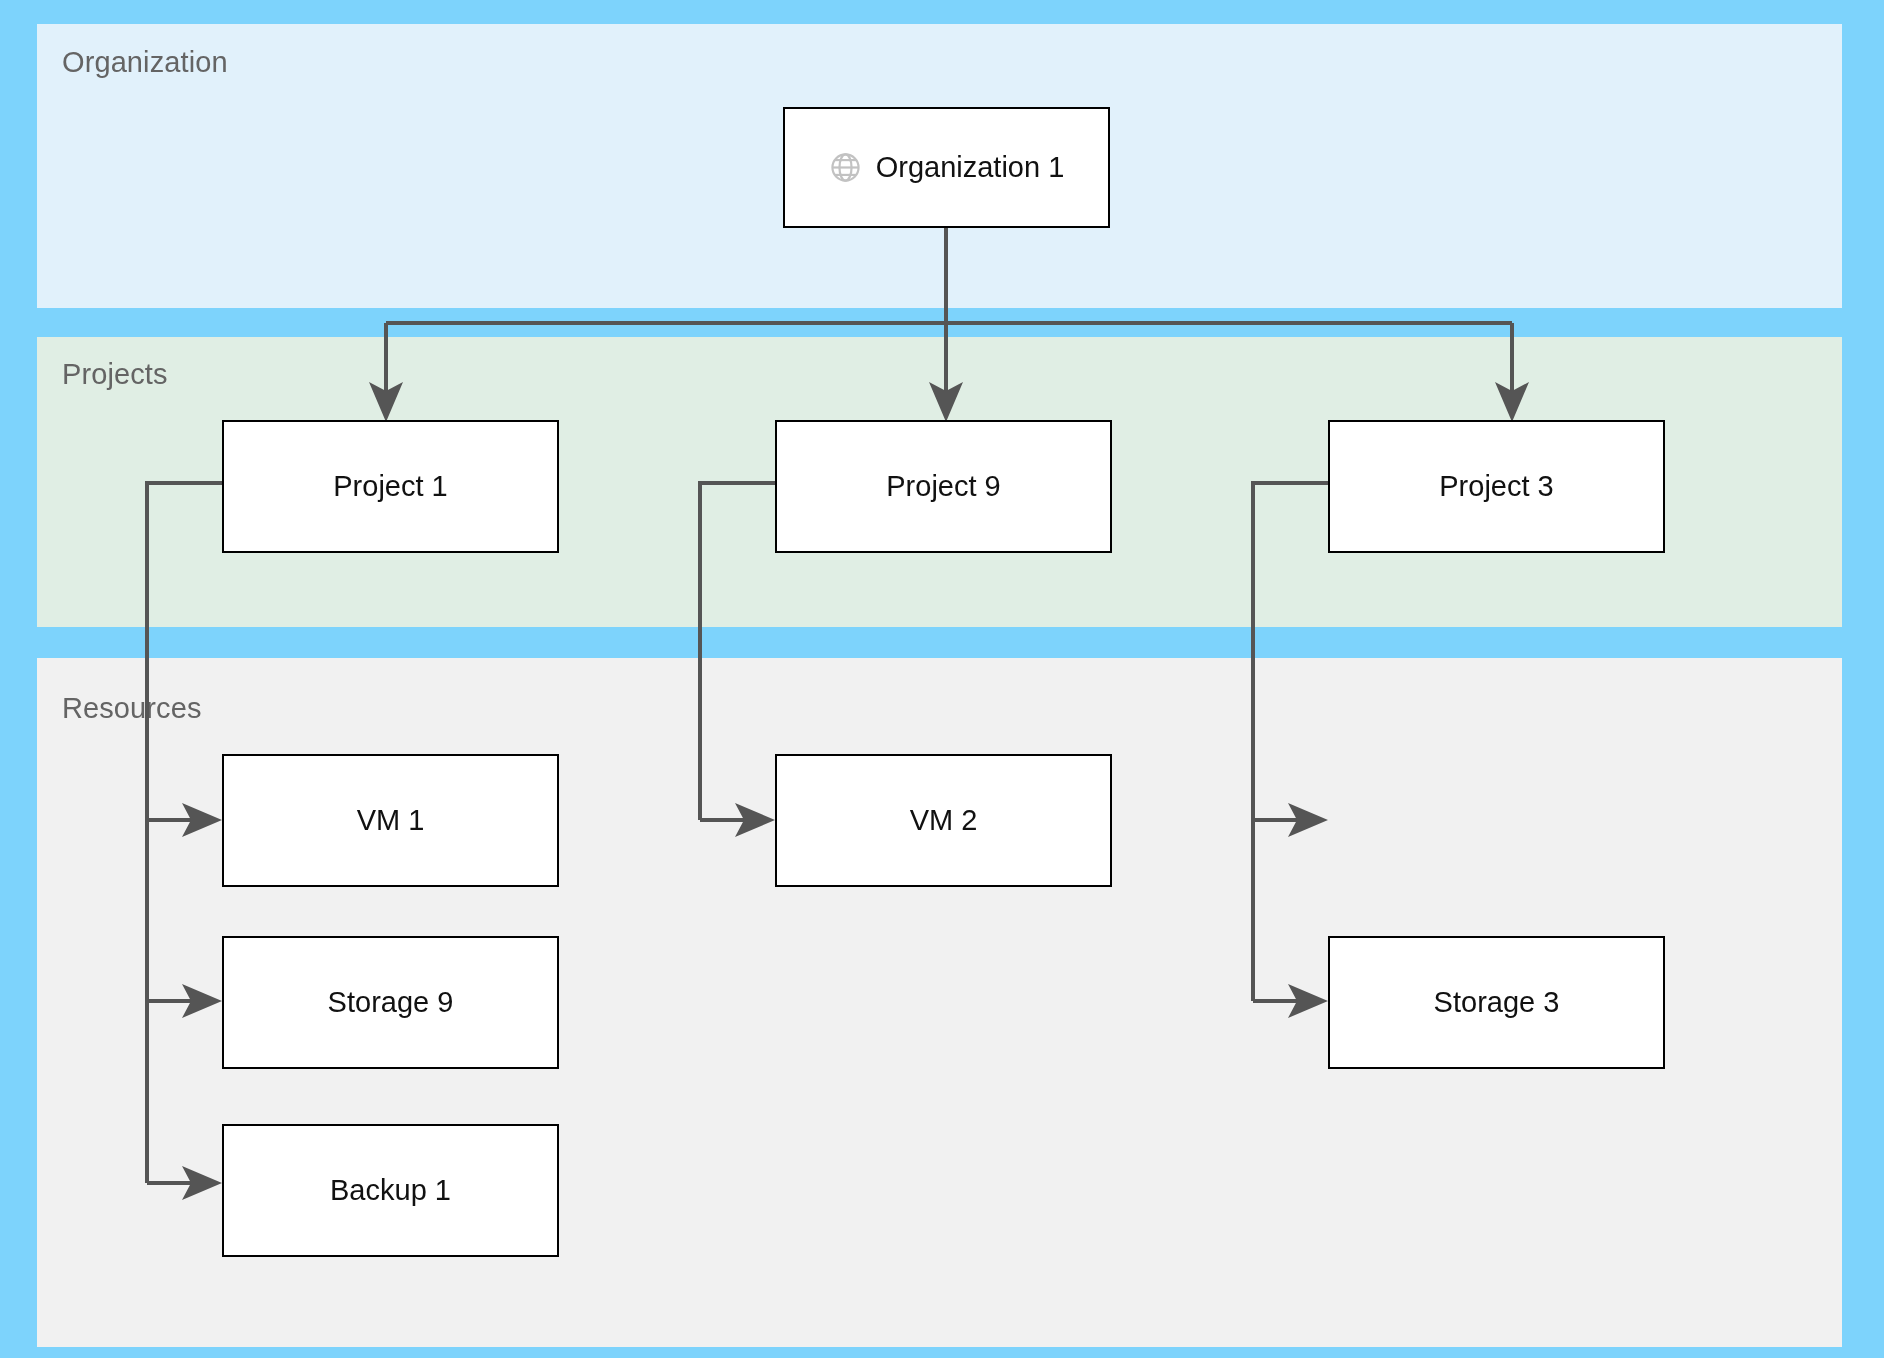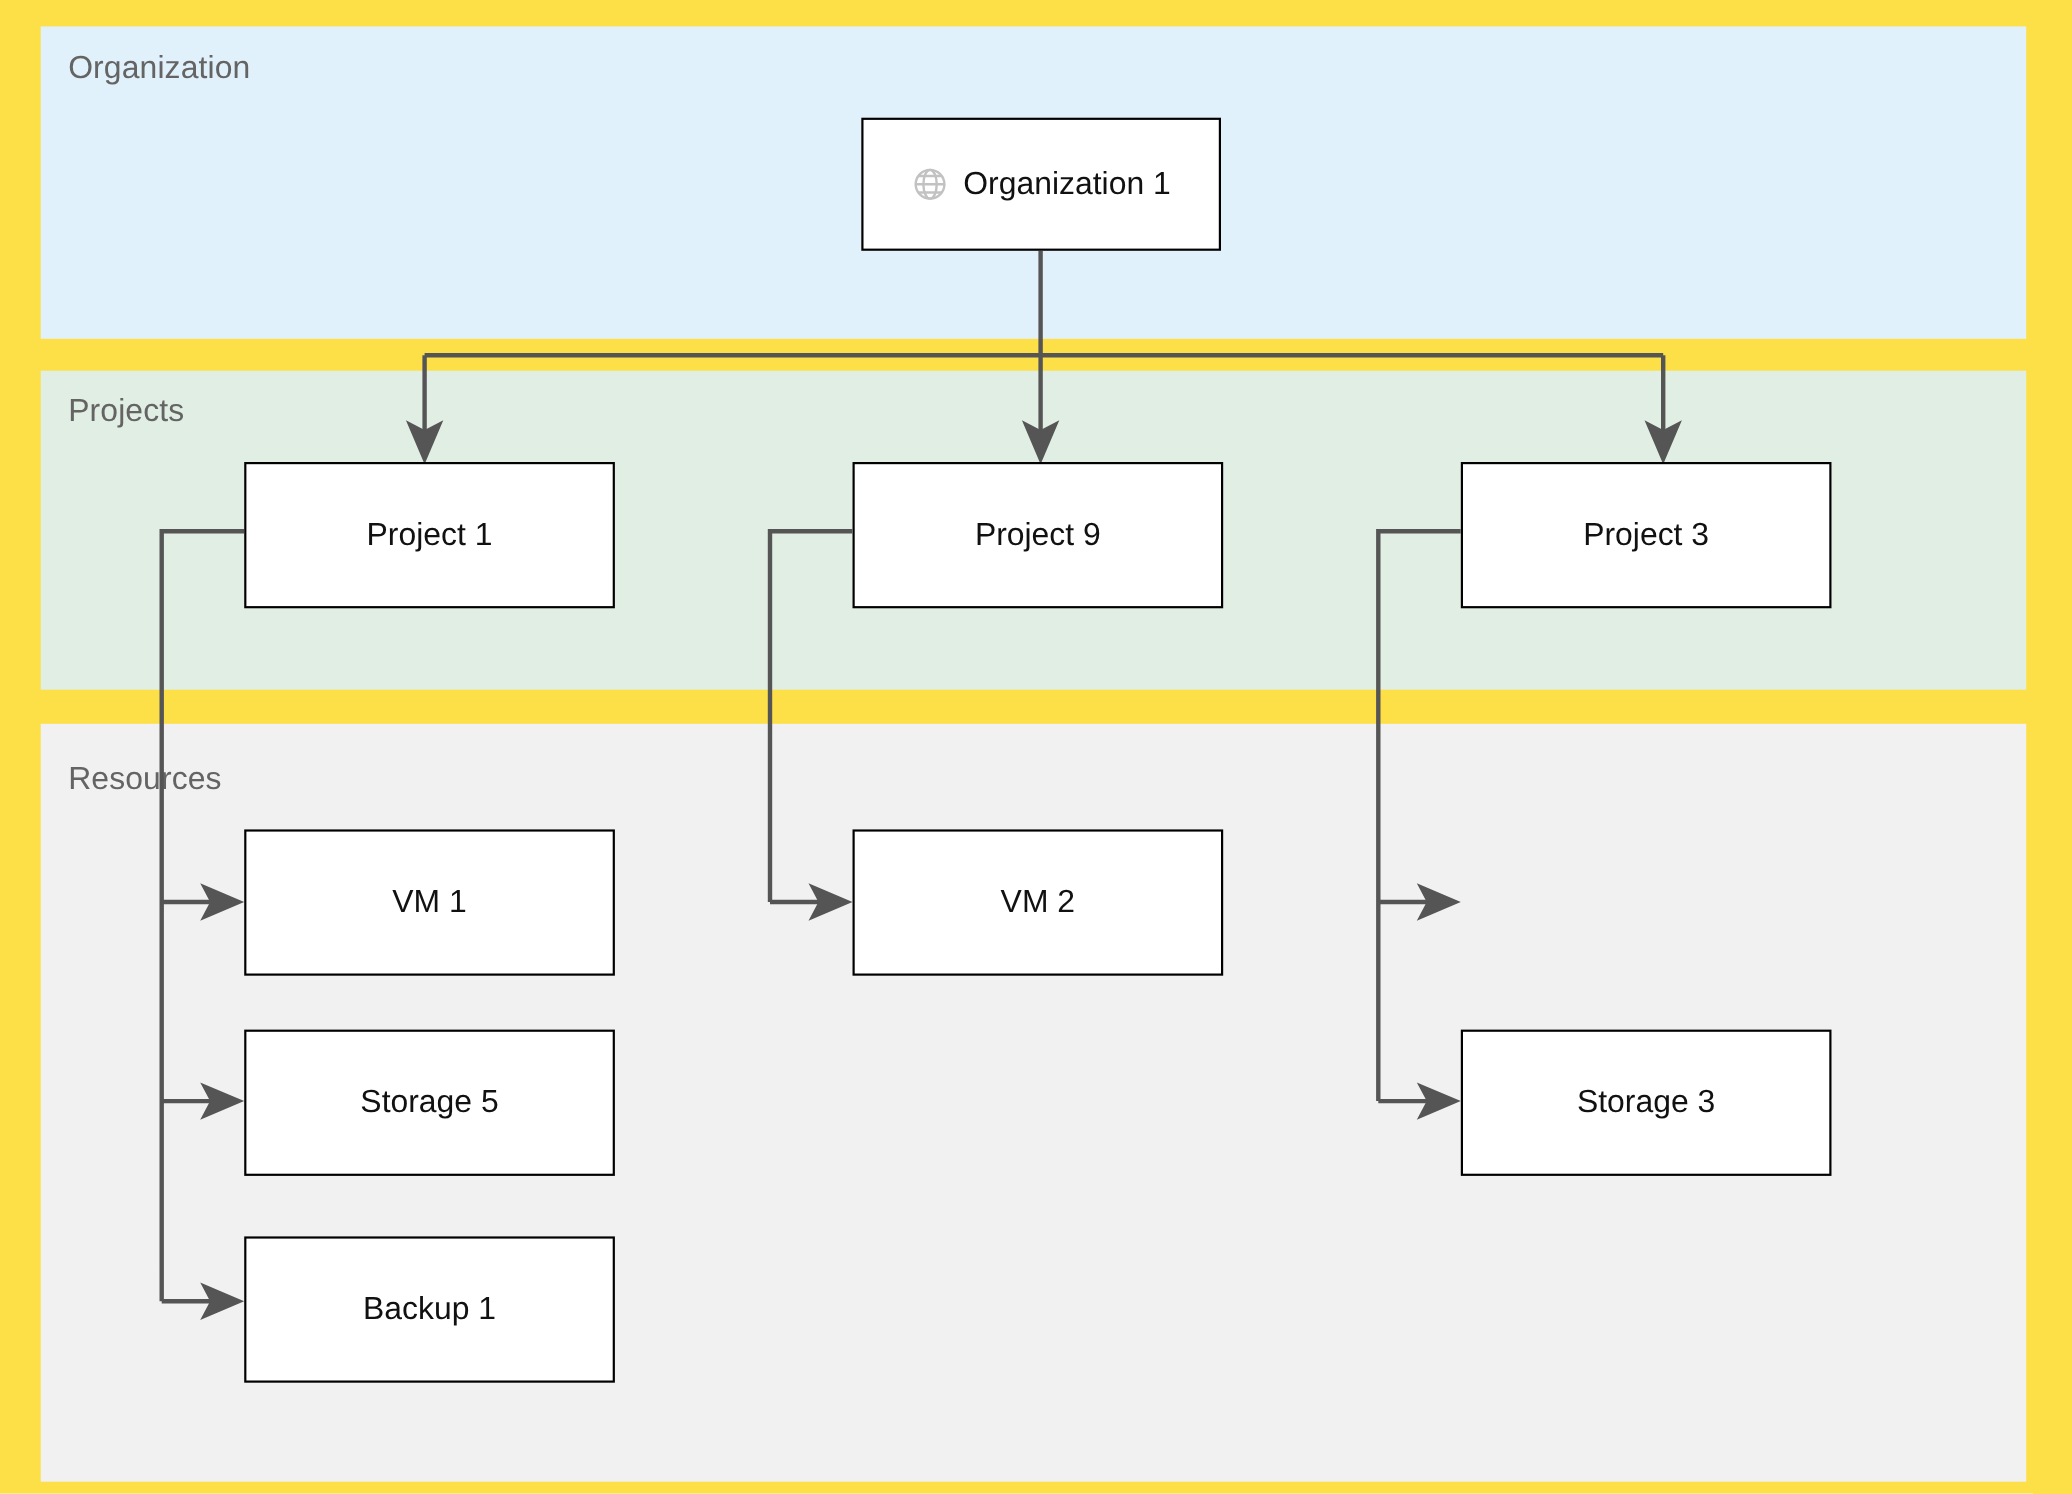--- a/index.html
+++ b/index.html
@@ -1,18 +1,18 @@
 <!DOCTYPE html>
 <html><head>
 <meta charset="utf-8">
 <title>Cloud Resource Hierarchy</title>
 <style>
   html,body{margin:0;padding:0;background:#ffffff;}
   body{font-family:"Liberation Sans","DejaVu Sans",sans-serif;}
-  #stage{position:relative;width:1884px;height:1358px;background:#fde047;overflow:hidden;}
+  #stage{position:relative;width:1884px;height:1358px;background:#7dd3fc;overflow:hidden;}
 
   .band{position:absolute;left:37px;width:1805px;}
   .band-org{top:24px;height:284px;background:#e1f1fb;}
   .band-proj{top:337px;height:290px;background:#e0eee4;}
   .band-res{top:658px;height:689px;background:#f1f1f1;}
 
   .band-label{position:absolute;left:62px;color:#646464;font-size:29px;line-height:29px;letter-spacing:.1px;white-space:nowrap;}
   .lbl-org{top:48px;}
   .lbl-proj{top:360px;}
   .lbl-res{top:694px;}
@@ -103,21 +103,21 @@
     <span>Project 9</span>
   </div>
   <div class="node proj-node col-3">
     <span>Project 3</span>
   </div>
 
   <div class="node res-node col-1 row-1">
     <span>VM 1</span>
   </div>
   <div class="node res-node col-1 row-2">
-    <span>Storage 5</span>
+    <span>Storage 9</span>
   </div>
   <div class="node res-node col-1 row-3">
     <span>Backup 1</span>
   </div>
 
   <div class="node res-node col-2 row-1">
     <span>VM 2</span>
   </div>
 
   <div class="node res-node col-3 row-2">

